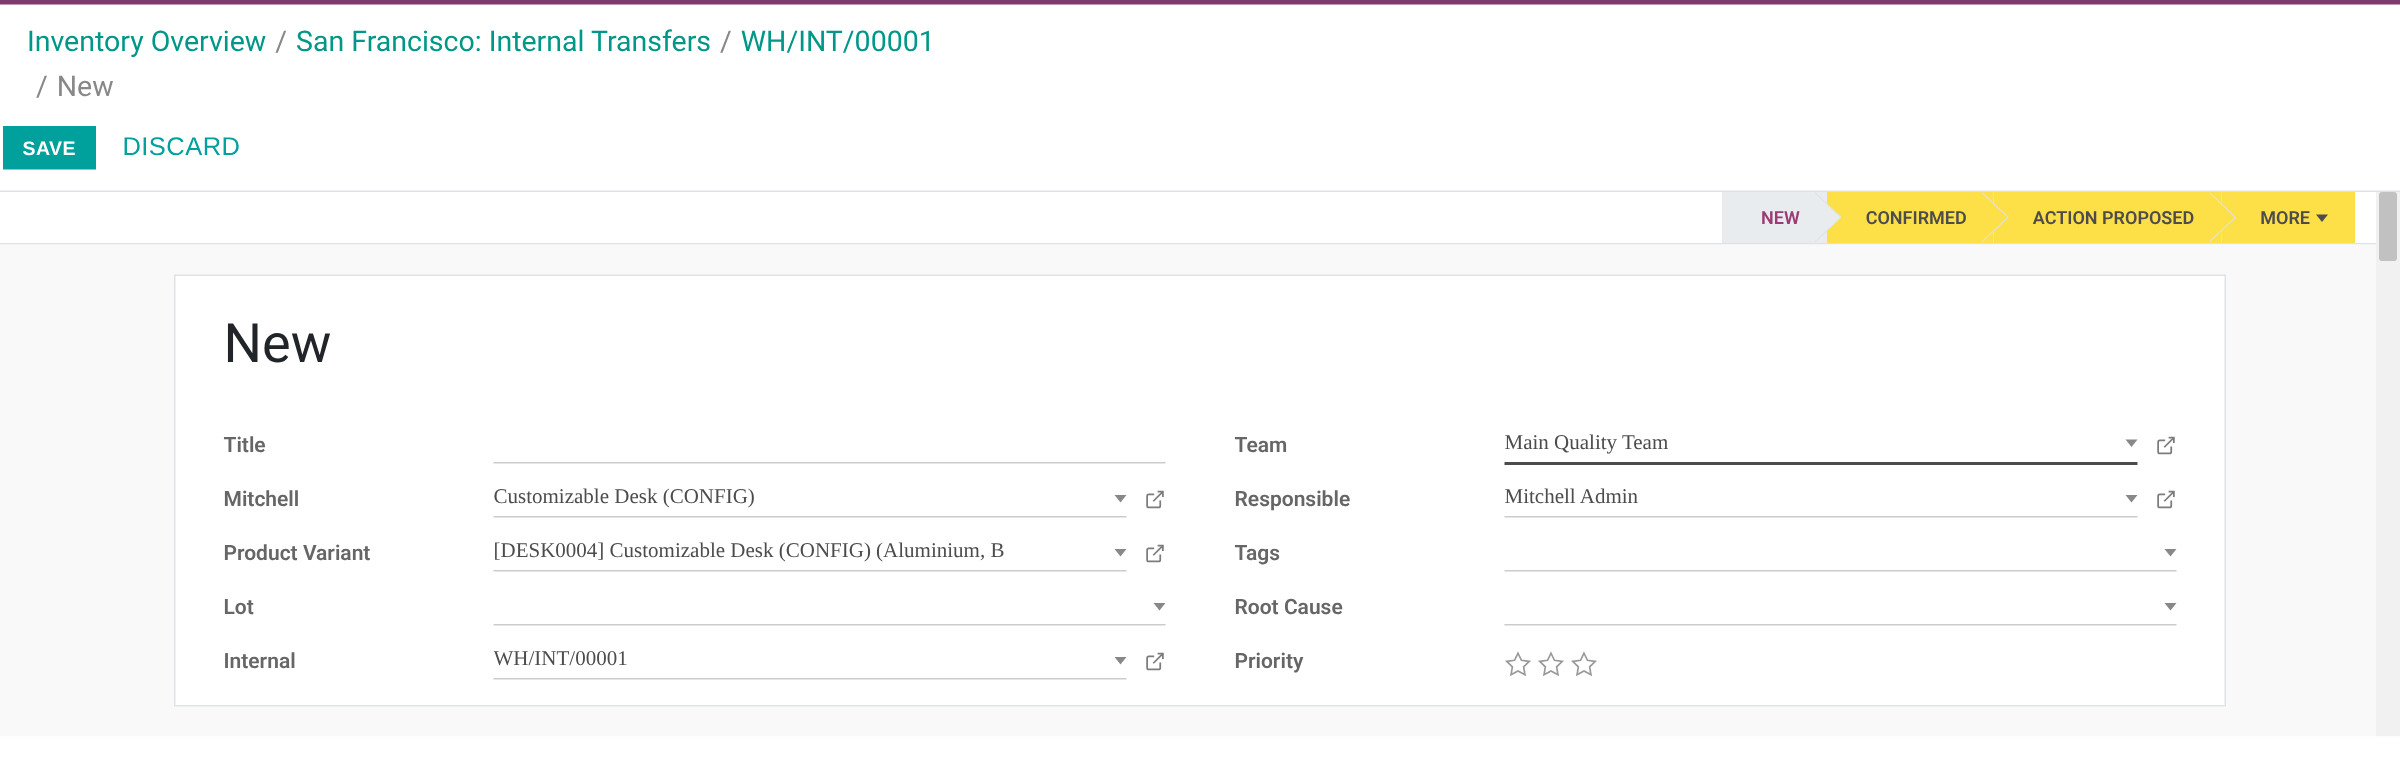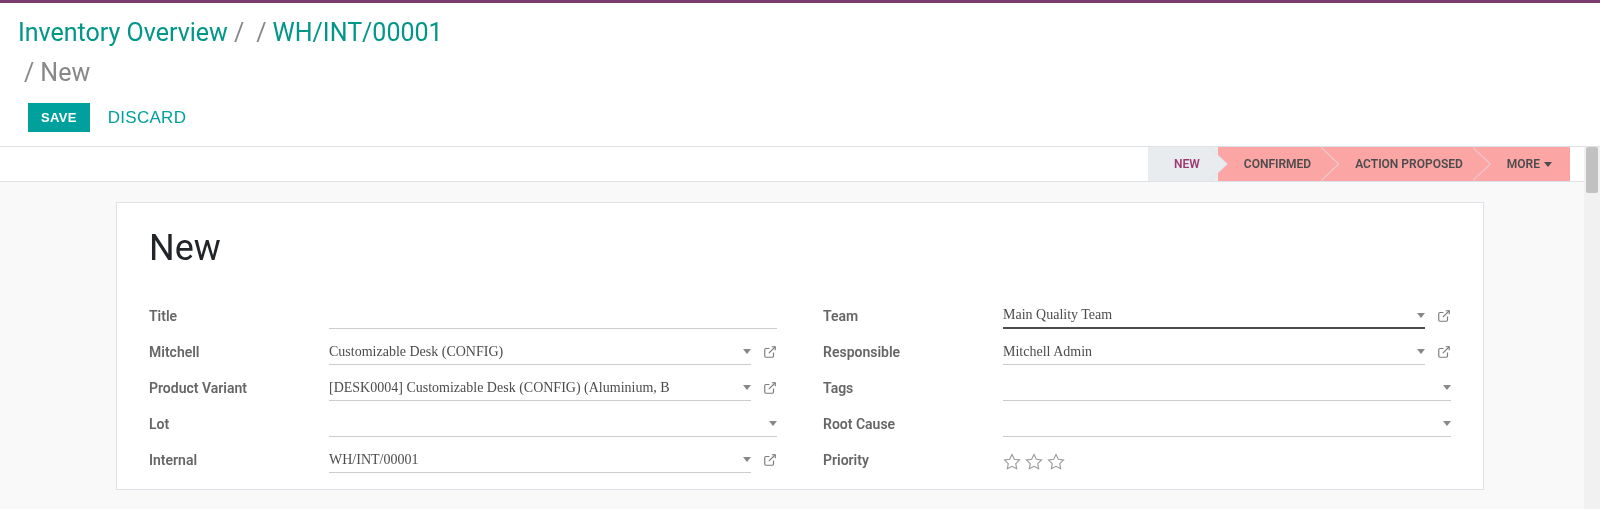--- a/index.html
+++ b/index.html
@@ -1,28 +1,28 @@
 <!DOCTYPE html>
 <html><head>
 <meta charset="utf-8">
 <style>
 * { box-sizing: border-box; margin: 0; padding: 0; }
 body { font-family: -apple-system, BlinkMacSystemFont, "Segoe UI", Roboto, "Helvetica Neue", Arial, sans-serif; font-size: 14px; color: #4c4c4c; background: #fff; }
 .top-bar { height: 3px; background: #7c3b6e; }
 .header { padding: 10px 18px 0 18px; }
-.breadcrumb { display: flex; flex-wrap: wrap; align-items: center; font-size: 25px; line-height: 1.6; }
+.breadcrumb { display: flex; flex-wrap: wrap; align-items: center; font-size: 19px; line-height: 1.6; }
 .breadcrumb a { color: #009688; text-decoration: none; }
 .breadcrumb .sep { color: #888; margin: 0 6px; }
 .breadcrumb .current { color: #888; }
-.actions-row { padding: 10px 18px 14px 28px; display: flex; align-items: center; gap: 18px; }
+.actions-row { padding: 10px 18px 14px 2px; display: flex; align-items: center; gap: 18px; }
 .btn-primary { background: #00a09d; color: #fff; border: none; padding: 7px 13px; font-size: 13px; font-weight: 600; cursor: pointer; letter-spacing: 0.3px; }
 .btn-link { background: none; border: none; color: #00a09d; font-size: 17px; font-weight: 500; cursor: pointer; letter-spacing: 0.3px; }
 .divider { border-top: 1px solid #dee2e6; }
 .statusbar { display: flex; justify-content: flex-end; padding: 0 30px 0 18px; border-bottom: 1px solid #dee2e6; background: #fff; position: relative; }
-.status-step { position: relative; padding: 10px 18px 10px 26px; font-size: 12px; font-weight: 600; color: #4c4c4c; cursor: pointer; background: #fca5a5; border: none; font-family: inherit; }
+.status-step { position: relative; padding: 10px 18px 10px 26px; font-size: 12px; font-weight: 600; color: #4c4c4c; cursor: pointer; background: #fde047; border: none; font-family: inherit; }
 .status-step.active { background: #e9ecef; color: #9b3b74; }
 .status-step::after { content: ""; position: absolute; right: -9px; top: 0; bottom: 0; width: 18px; background: inherit; clip-path: polygon(0 0, 100% 50%, 0 100%); z-index: 2; }
 .status-step::before { content: ""; position: absolute; right: -10px; top: 0; bottom: 0; width: 18px; background: #dee2e6; clip-path: polygon(0 0, 100% 50%, 0 100%); z-index: 1; }
 .status-step:last-child::after, .status-step:last-child::before { display: none; }
 .status-step .caret { margin-left: 4px; display: inline-block; width: 0; height: 0; border-left: 4px solid transparent; border-right: 4px solid transparent; border-top: 5px solid #4c4c4c; vertical-align: middle; }
 .content-area { background: #f9f9f9; padding: 20px 18px; position: relative; }
 .form-sheet { background: #fff; border: 1px solid #dee2e6; max-width: 1368px; margin: 0 auto; padding: 24px 32px 10px 32px; }
 .form-title { font-size: 36px; font-weight: 400; color: #212529; margin-bottom: 30px; }
 .form-grid { display: grid; grid-template-columns: 1fr 1fr; gap: 0 46px; }
 .form-col { }
@@ -43,20 +43,21 @@
 </style>
 </head>
 <body>
 
 <div class="top-bar"></div>
 
 <div class="header">
   <div class="breadcrumb">
     <a href="#">Inventory Overview</a>
     <span class="sep">/</span>
+    <a href="#">San Francisco: Internal Transfers</a>
     <span class="sep">/</span>
     <a href="#">WH/INT/00001</a>
     <div style="width:100%; height:0;"></div>
     <span class="sep">/</span>
     <span class="current">New</span>
   </div>
 </div>
 
 <div class="actions-row">
   <button class="btn-primary">SAVE</button>

